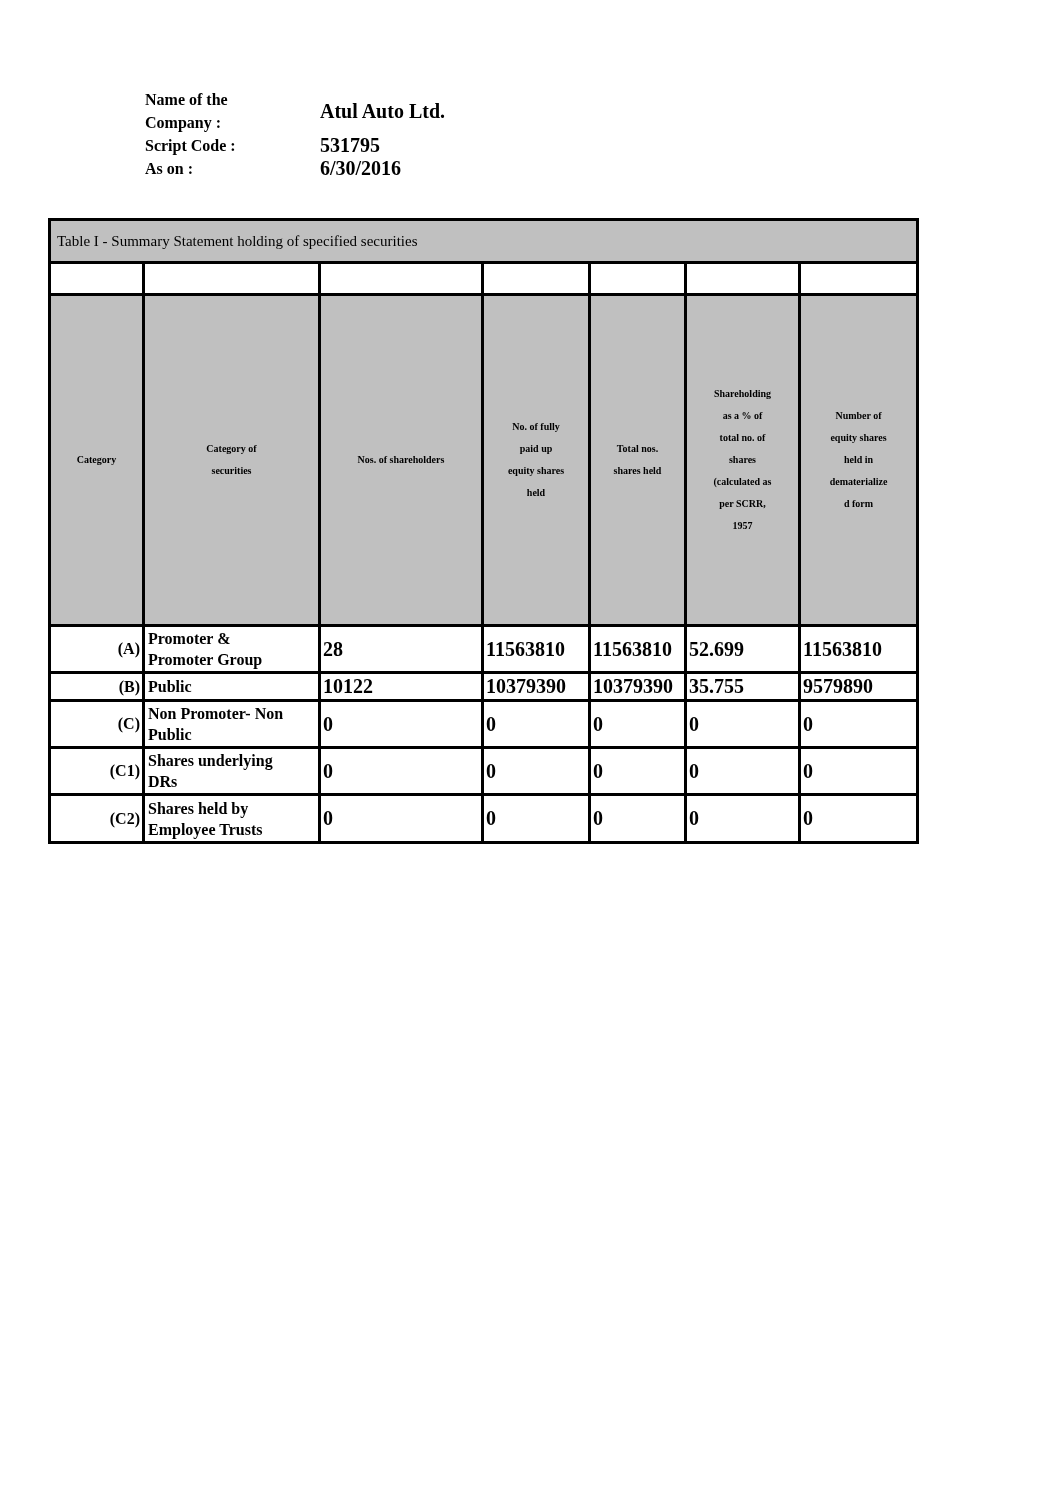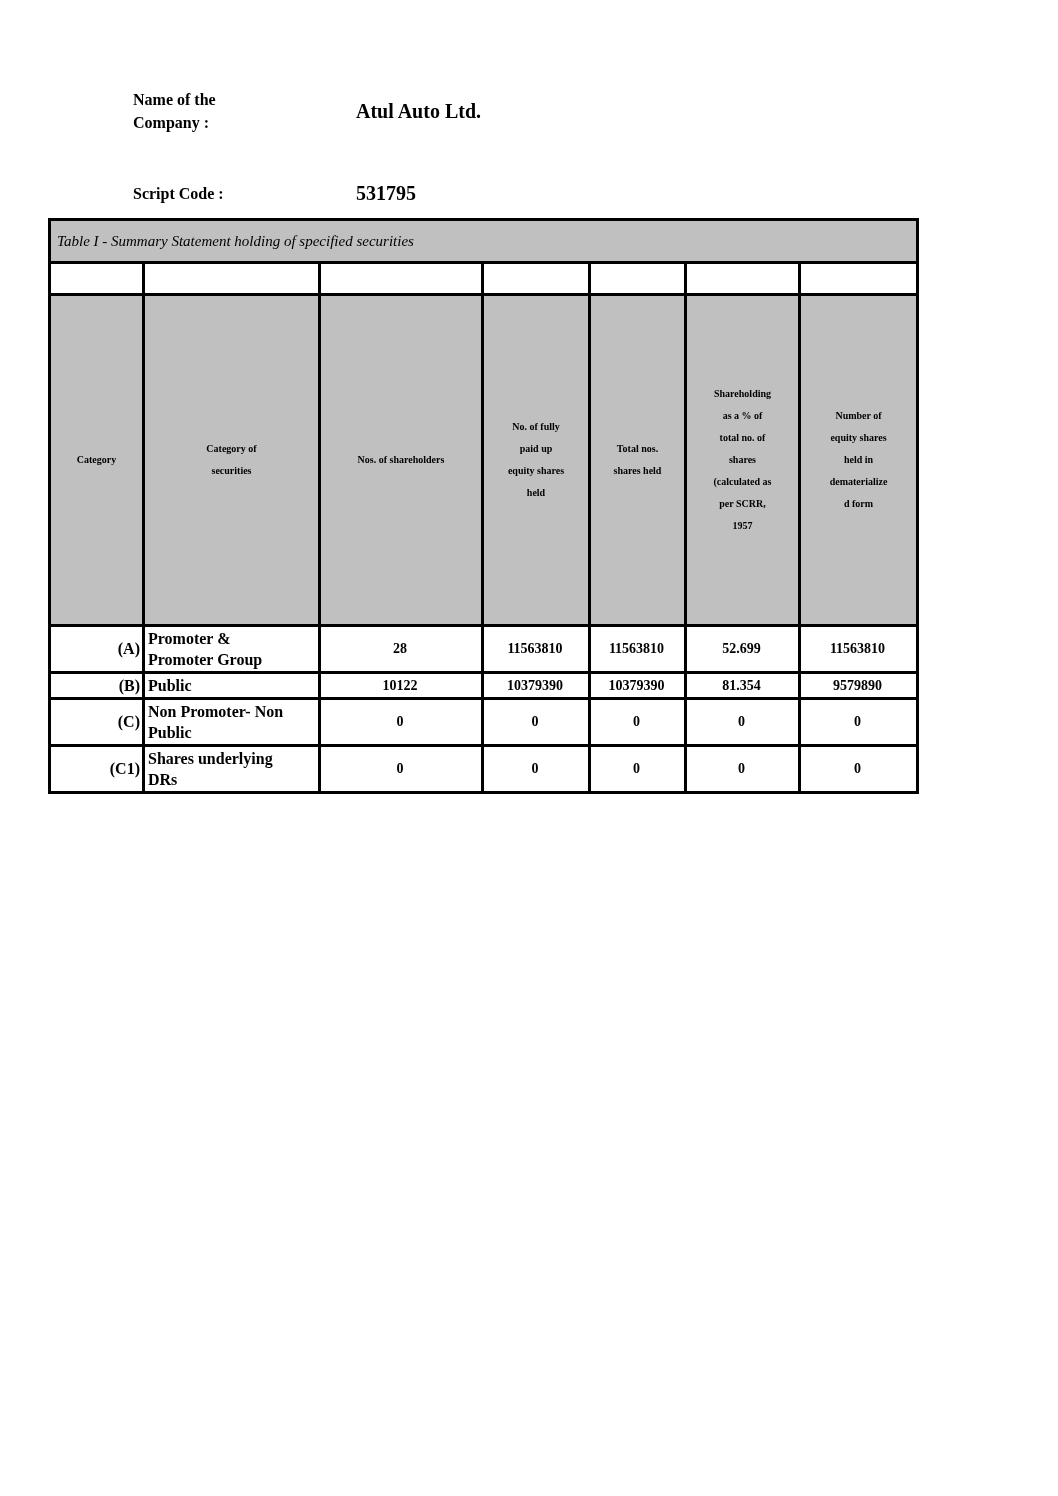--- a/index.html
+++ b/index.html
@@ -5,25 +5,24 @@
   html, body { margin: 0; padding: 0; }
   body {
     width: 1058px; height: 1496px;
     background: #ffffff;
     position: relative;
     font-family: "Liberation Serif", "DejaVu Serif", serif;
     color: #000;
   }
   
   .info-block {
-    position: absolute; left: 133px; top: 88px;
+    position: absolute; left: 145px; top: 88px;
     display: grid;
     grid-template-columns: 175px auto;
     align-items: center;
-    gap: 48px;
   }
   .info-label {
     font-weight: bold; font-size: 16px; line-height: 23px;
     white-space: pre-line;
   }
   .info-value {
     font-weight: bold; font-size: 20px; line-height: 23px;
   }
   
   table.holding-table {
@@ -35,21 +34,20 @@
   .holding-table td, .holding-table th {
     border: 3px solid #000;
     overflow: hidden;
   }
   .title-cell {
     background: #c0c0c0;
     font-size: 15px; font-weight: normal;
     text-align: left; vertical-align: middle;
     padding: 2px 6px;
     height: 36px;
-    font-style: italic;
   }
   .empty-row td { height: 27px; background: #ffffff; }
   .header-row th {
     background: #c0c0c0;
     font-size: 10px; font-weight: bold;
     text-align: center; vertical-align: middle;
     white-space: pre-line; line-height: 22px;
     height: 324px; padding: 2px 1px;
   }
   .code-cell {
@@ -57,22 +55,22 @@
     font-weight: bold; font-size: 16px;
     padding: 1px 2px;
   }
   .cat-cell {
     text-align: left; vertical-align: middle;
     font-weight: bold; font-size: 16px;
     white-space: pre-line; line-height: 21px;
     padding: 1px 3px;
   }
   .num-cell {
-    text-align: center; vertical-align: middle;
-    font-weight: bold; font-size: 14px;
+    text-align: left; vertical-align: middle;
+    font-weight: bold; font-size: 20px;
     padding: 1px 4px 1px 2px;
   }
   tr.row-a td { height: 40px; }
   tr.row-b td { height: 19px; }
   tr.row-c td { height: 42px; }
   tr.row-c1 td { height: 42px; }
   tr.row-c2 td { height: 43px; }
   tr.row-total td { height: 18px; }
 </style>
 </head>
@@ -145,21 +143,21 @@
       <td class="num-cell">11563810</td>
       <td class="num-cell">52.699</td>
       <td class="num-cell">11563810</td>
     </tr>
     <tr class="row-b">
       <td class="code-cell">(B)</td>
       <td class="cat-cell">Public</td>
       <td class="num-cell">10122</td>
       <td class="num-cell">10379390</td>
       <td class="num-cell">10379390</td>
-      <td class="num-cell">81.354</td>
+      <td class="num-cell">35.755</td>
       <td class="num-cell">9579890</td>
     </tr>
     <tr class="row-c">
       <td class="code-cell">(C)</td>
       <td class="cat-cell">Non Promoter- Non
 Public</td>
       <td class="num-cell">0</td>
       <td class="num-cell">0</td>
       <td class="num-cell">0</td>
       <td class="num-cell">0</td>
@@ -168,14 +166,24 @@
     <tr class="row-c1">
       <td class="code-cell">(C1)</td>
       <td class="cat-cell">Shares underlying
 DRs</td>
       <td class="num-cell">0</td>
       <td class="num-cell">0</td>
       <td class="num-cell">0</td>
       <td class="num-cell">0</td>
       <td class="num-cell">0</td>
     </tr>
+    <tr class="row-c2">
+      <td class="code-cell">(C2)</td>
+      <td class="cat-cell">Shares held by
+Employee Trusts</td>
+      <td class="num-cell">0</td>
+      <td class="num-cell">0</td>
+      <td class="num-cell">0</td>
+      <td class="num-cell">0</td>
+      <td class="num-cell">0</td>
+    </tr>
   </tbody>
 </table>
 
 </body></html>

